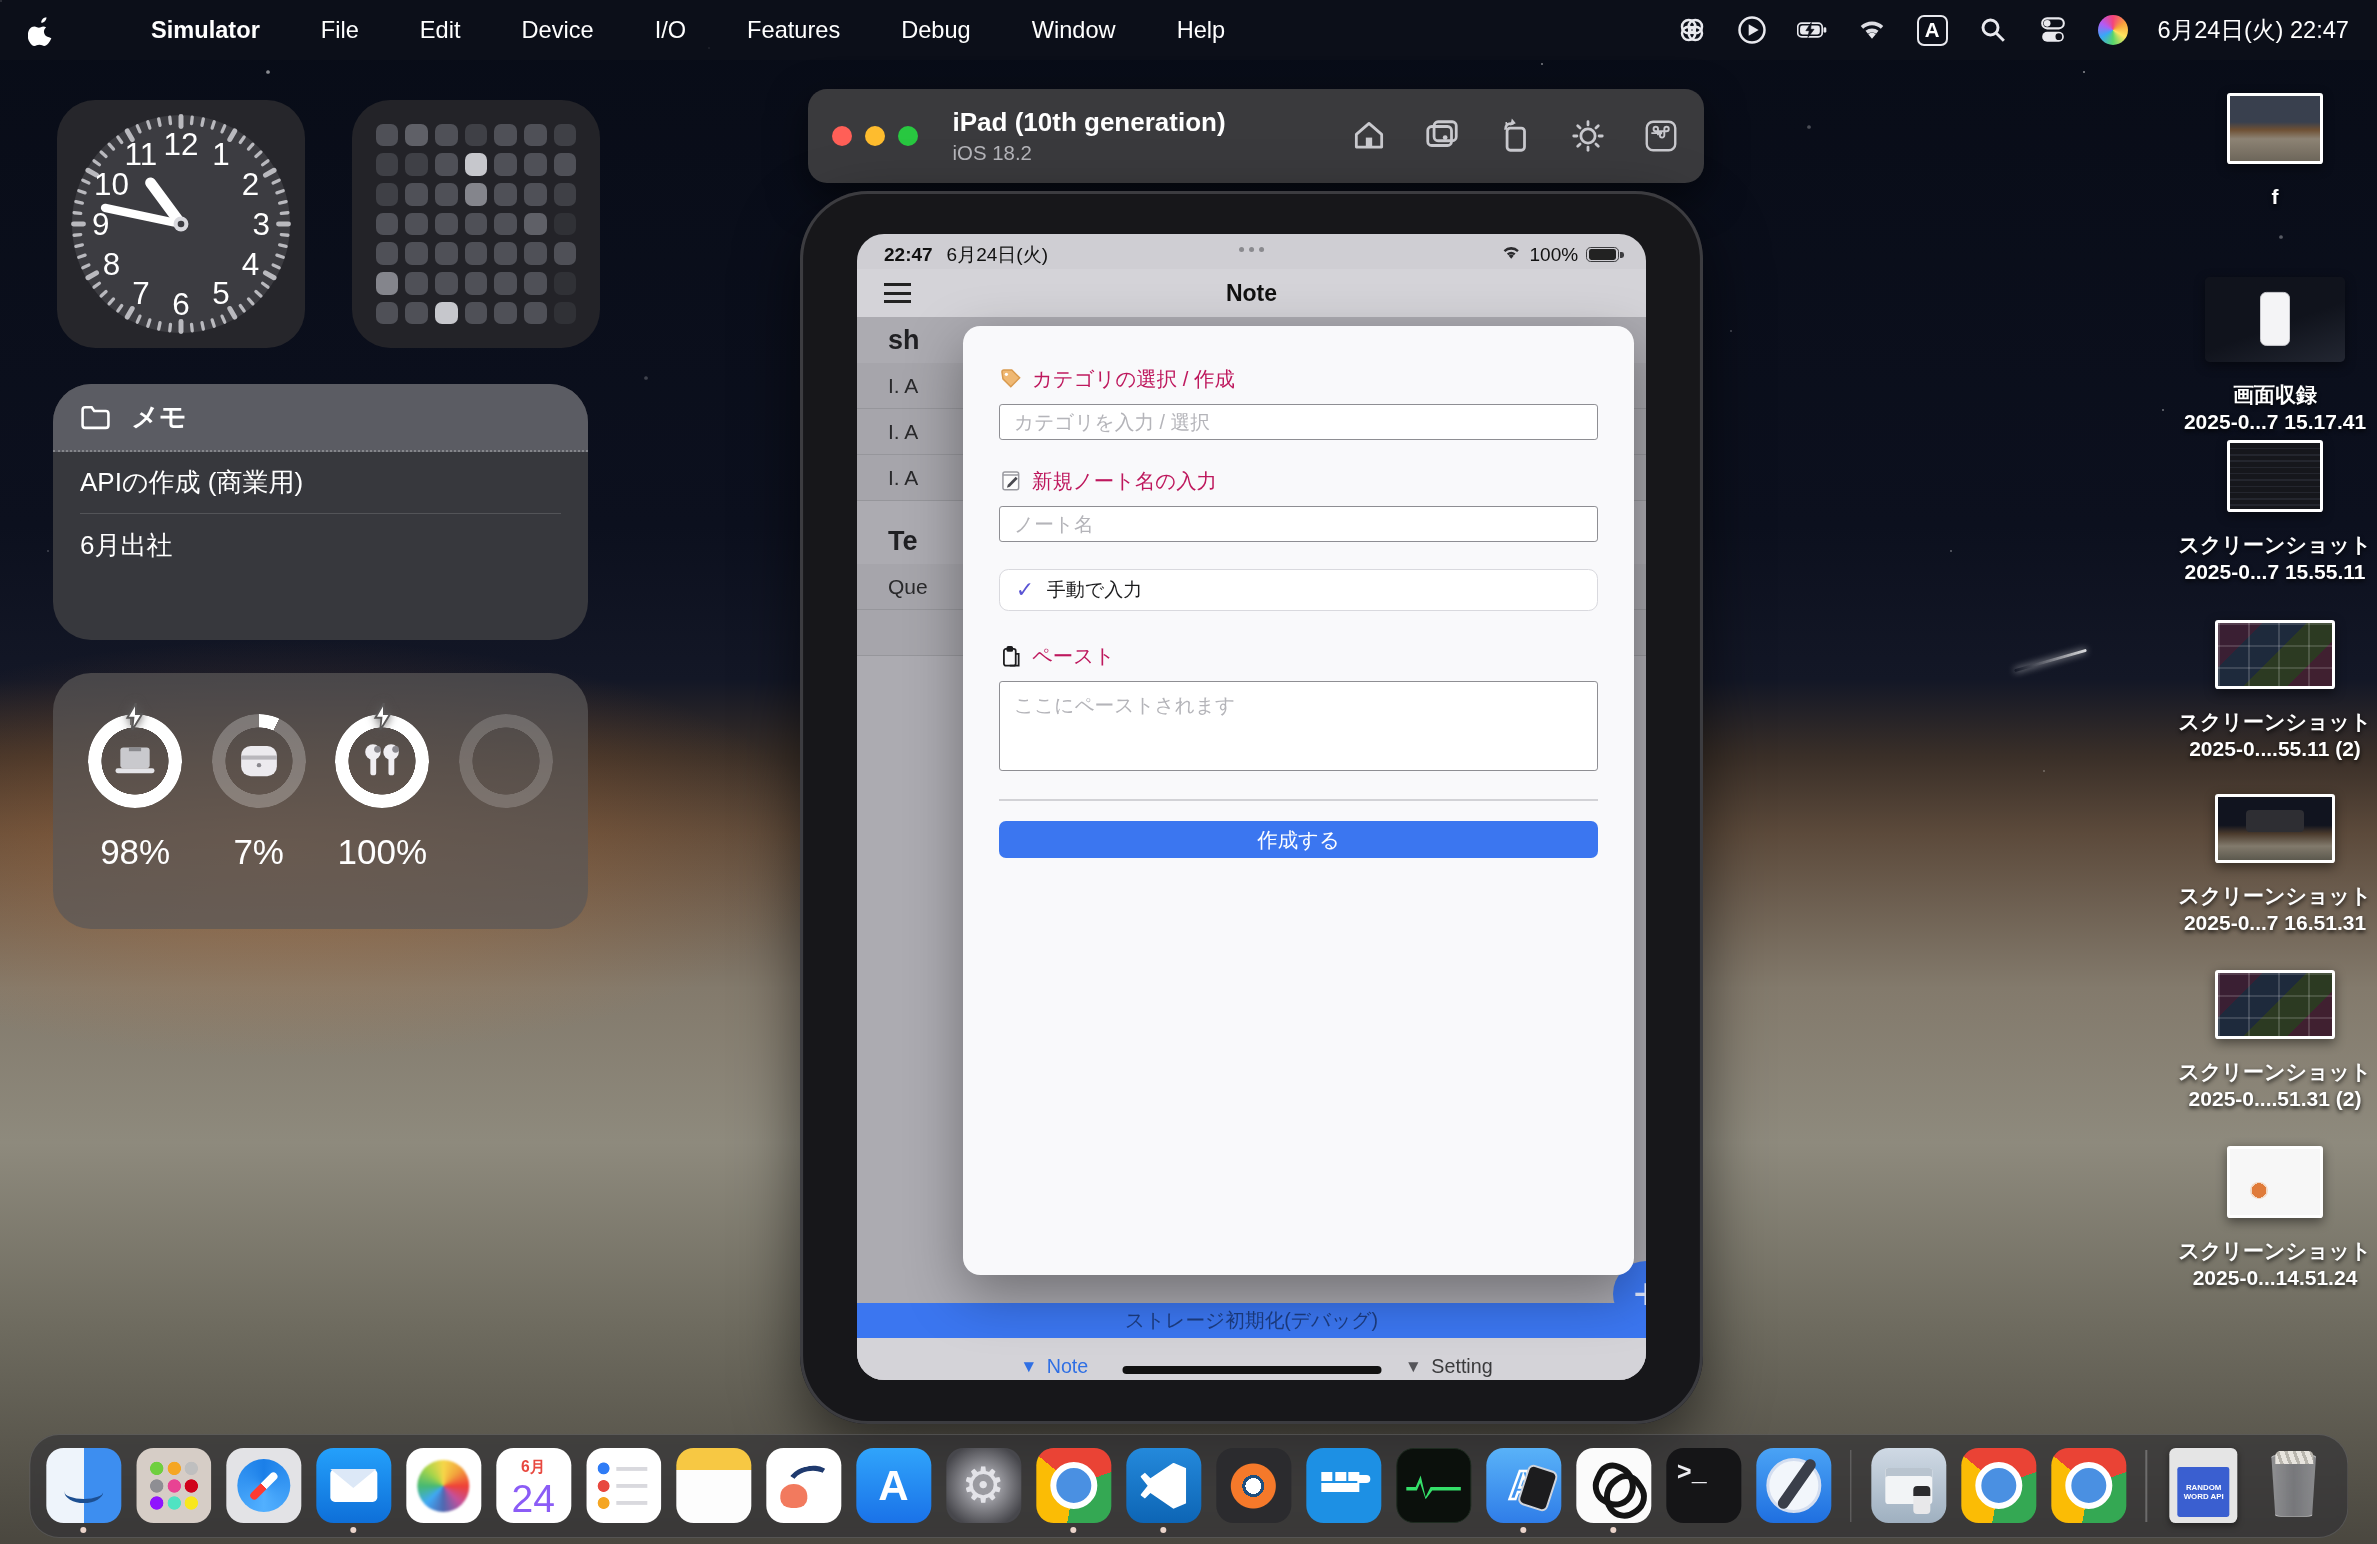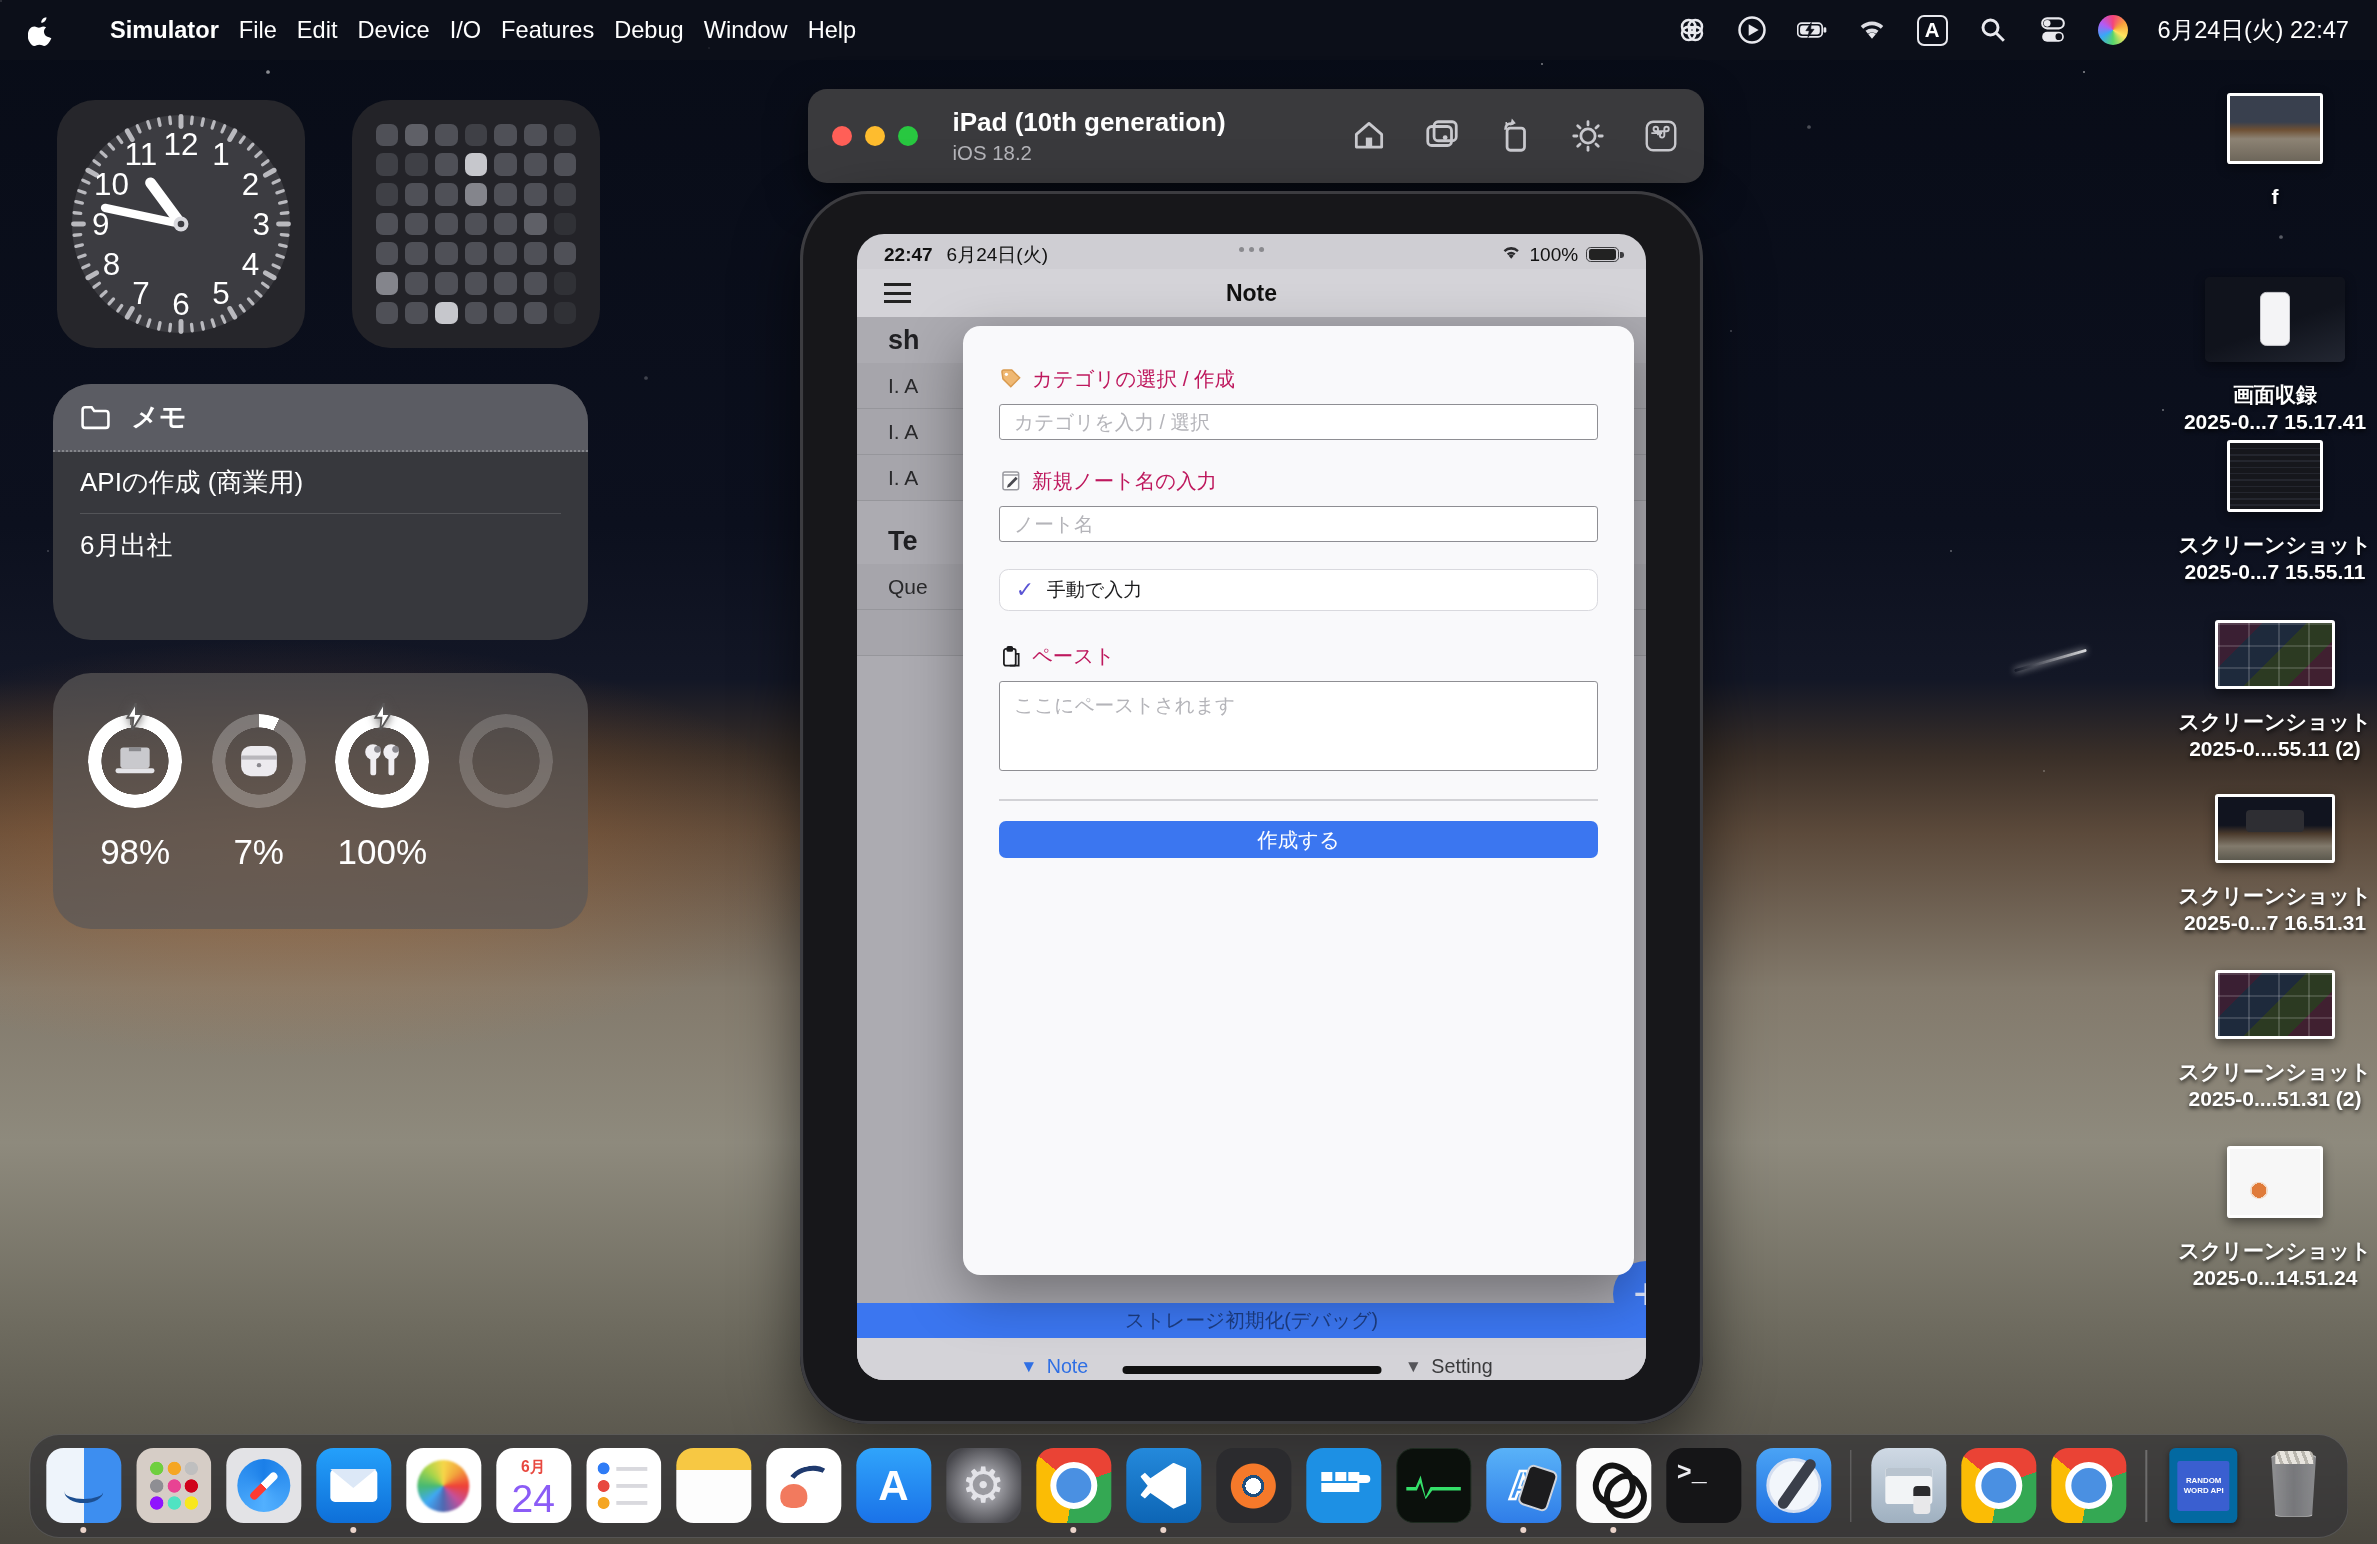--- a/index.html
+++ b/index.html
@@ -24,21 +24,21 @@
       1730px 330px 0 0 #ffffff50, 1415px 197px 0 0 #ffffff60, 47px 550px 0 0 #ffffff40,
       2043px 770px 0 0 #ffffff50; }
   .comet { position:absolute; left:2013px; top:659px; width:75px; height:3.1px; border-radius:1.6px;
     transform:rotate(-16deg); background:linear-gradient(90deg,rgba(255,255,255,0),#ffffffd9);
     box-shadow:0 0 7.9px rgba(255,255,255,.7); }
 
   
   .menubar { position:absolute; left:0; top:0; width:2377px; height:60px; display:flex; align-items:center;
     background:rgba(14,16,26,.82); color:#fff; font-size:23.6px; padding:0 28px; }
   .menubar .apple { width:27px; height:31px; margin-right:35px; }
-  .menu-left { display:flex; align-items:center; gap:20px; }
+  .menu-left { display:flex; align-items:center; gap:61px; }
   .menu-appname { font-weight:bold; }
   .menu-right { margin-left:auto; display:flex; align-items:center; gap:30px; }
   .mb-icon { width:30px; height:30px; display:flex; align-items:center; justify-content:center; color:#e9e9ee; }
   .mb-icon svg { width:100%; height:100%; }
   .abox { width:31px; height:31px; border:2.4px solid #e9e9ee; border-radius:7px; font-size:20.4px; font-weight:bold;
     display:flex; align-items:center; justify-content:center; }
   .avatar-circle { width:30px; height:30px; border-radius:50%;
     background:conic-gradient(#f5437b,#f7a23c,#ffe55f,#57d66a,#39a7f7,#b25bf5,#f5437b); }
   .menubar-clock { font-size:23.6px; white-space:nowrap; }
 
@@ -278,22 +278,22 @@
   .icon-xcode { background:linear-gradient(180deg,#4aa3f5,#1f6fe0); }
   .icon-xcode::before { content:""; width:49px; height:49px; border-radius:50%; background:#f2f6fb;
     border:3.1px solid #d4def0; }
   .icon-xcode::after { content:""; position:absolute; left:35px; top:6.3px; width:11px; height:58px; border-radius:5.5px;
     background:#3a3f4a; transform:rotate(35deg); }
   .icon-gallery { background:linear-gradient(180deg,#cfd9e4,#9fb0c0); }
   .icon-gallery::after { content:""; width:47px; height:36px; background:#f2f4f6; border-radius:3.1px;
     box-shadow:inset 0 7.9px 0 #b9c4cf; }
   .icon-gallery::before { content:""; position:absolute; right:15.7px; bottom:9.4px; width:17.3px; height:28px; z-index:2;
     background:linear-gradient(180deg,#2b2b2e 0 35%,#e8e8ea 35%); border-radius:3.9px; }
-  .icon-randomdoc { background:#0369a1; border-radius:6.3px; width:68px; height:75px; flex-direction:column;
-    justify-content:flex-start; box-shadow:0 2.4px 6.3px rgba(0,0,0,.4); }
+  .icon-randomdoc { background:#e5e5e5; border-radius:6.3px; width:68px; height:75px; flex-direction:column;
+    justify-content:center; box-shadow:0 2.4px 6.3px rgba(0,0,0,.4); }
   .doc-band { margin-top:12.6px; width:52px; height:50px; background:#3a5fd0; color:#fff; font-size:7.9px;
     font-weight:bold; display:flex; align-items:center; justify-content:center; text-align:center; line-height:9.4px;
     border-radius:2.4px; padding:1.6px; }
   .icon-trash { background:transparent; }
   .icon-trash::after { content:""; width:49px; height:60px;
     background:linear-gradient(90deg,rgba(215,217,221,.55),rgba(150,152,158,.65),rgba(205,207,211,.55));
     border:1.6px solid rgba(255,255,255,.45); border-radius:7.9px 7.9px 12.6px 12.6px;
     clip-path:polygon(6% 0,94% 0,86% 100%,14% 100%); }
   .icon-trash::before { content:""; position:absolute; top:3.1px; left:19px; width:38px; height:12.6px; z-index:2;
     background:repeating-linear-gradient(70deg,#e8e5df 0 4.7px,#b9b6ae 4.7px 7.9px); border-radius:4.7px 4.7px 0 0; }

